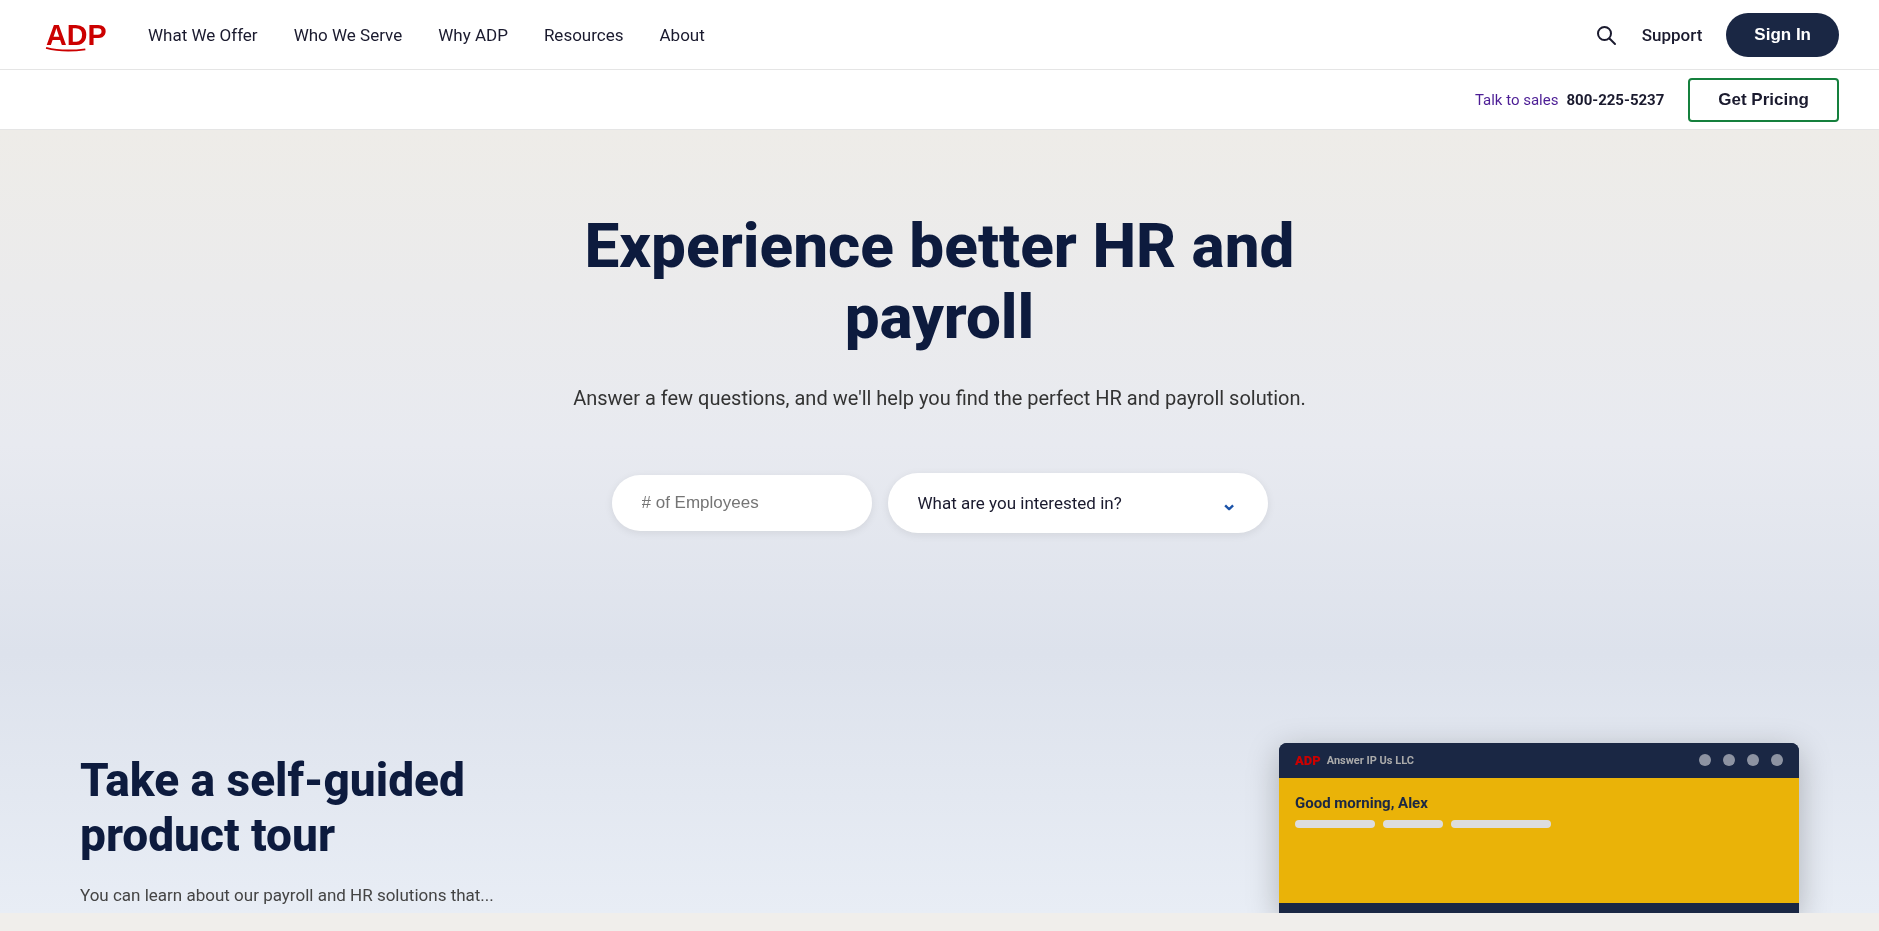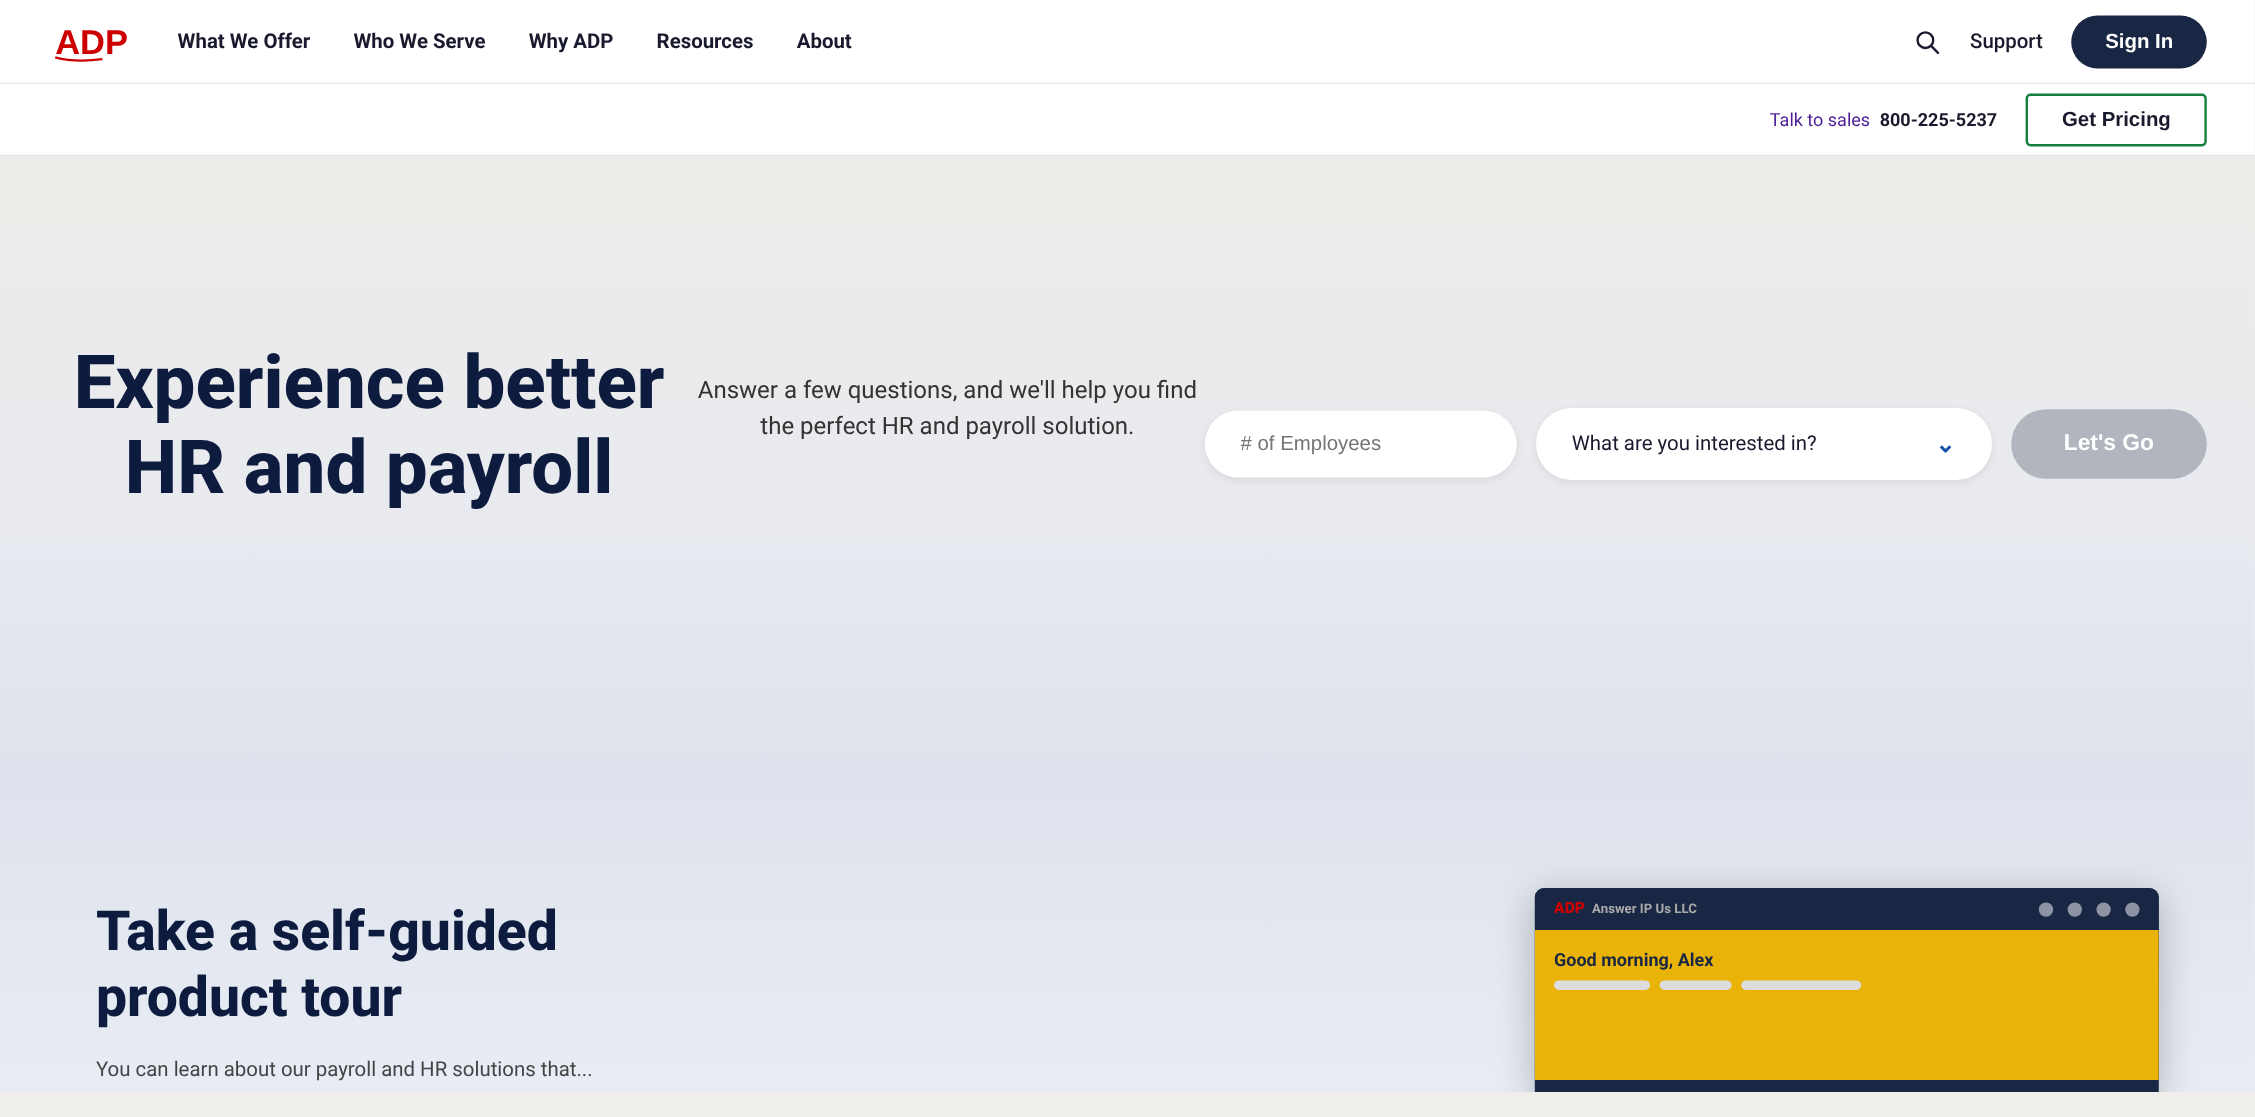--- a/index.html
+++ b/index.html
@@ -42,21 +42,21 @@
       display: flex;
       align-items: center;
       gap: 36px;
       flex: 1;
     }
 
     .nav-link {
       font-size: 17px;
       color: #1a1a2e;
       text-decoration: none;
-      font-weight: 700;
+      font-weight: 400;
       cursor: pointer;
       white-space: nowrap;
     }
 
     .nav-right {
       display: flex;
       align-items: center;
       gap: 24px;
       justify-content: flex-end;
     }
@@ -122,21 +122,21 @@
       padding: 10px 28px;
       font-size: 17px;
       font-weight: 600;
       cursor: pointer;
     }
 
     
     .hero {
       background: linear-gradient(180deg, #eeece8 0%, #e8eaf0 60%, #dde2ec 100%);
       display: flex;
-      flex-direction: row;
+      flex-direction: column;
       align-items: center;
       padding: 80px 40px 120px;
       text-align: center;
       min-height: 520px;
     }
 
     .hero-title {
       font-size: 62px;
       font-weight: 800;
       color: #0d1b3e;
@@ -356,21 +356,20 @@
   <p class="hero-subtitle">Answer a few questions, and we'll help you find the perfect HR and payroll solution.</p>
 
   <div class="hero-form">
     <input class="employees-input" type="text" placeholder="# of Employees" style="">
 
     <div class="interest-dropdown">
       <span>What are you interested in?</span>
       <span class="chevron-icon">⌄</span>
     </div>
 
-    <button class="lets-go-btn">Let's Go</button>
   </div>
 </section>
 
 <div class="lower-section">
   <div class="lower-text">
     <h2 class="lower-title">Take a self-guided product tour</h2>
     <p class="lower-subtitle">You can learn about our payroll and HR solutions that...</p>
   </div>
 
   <div class="lower-visual">

